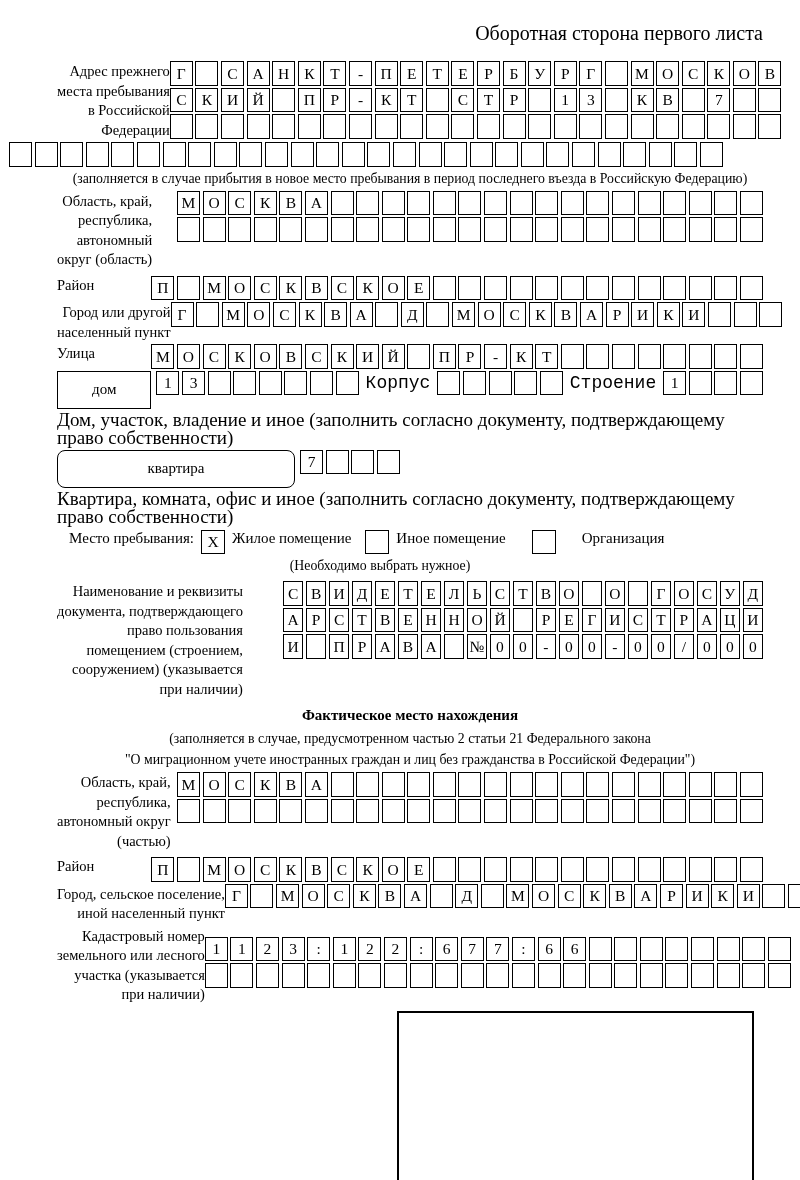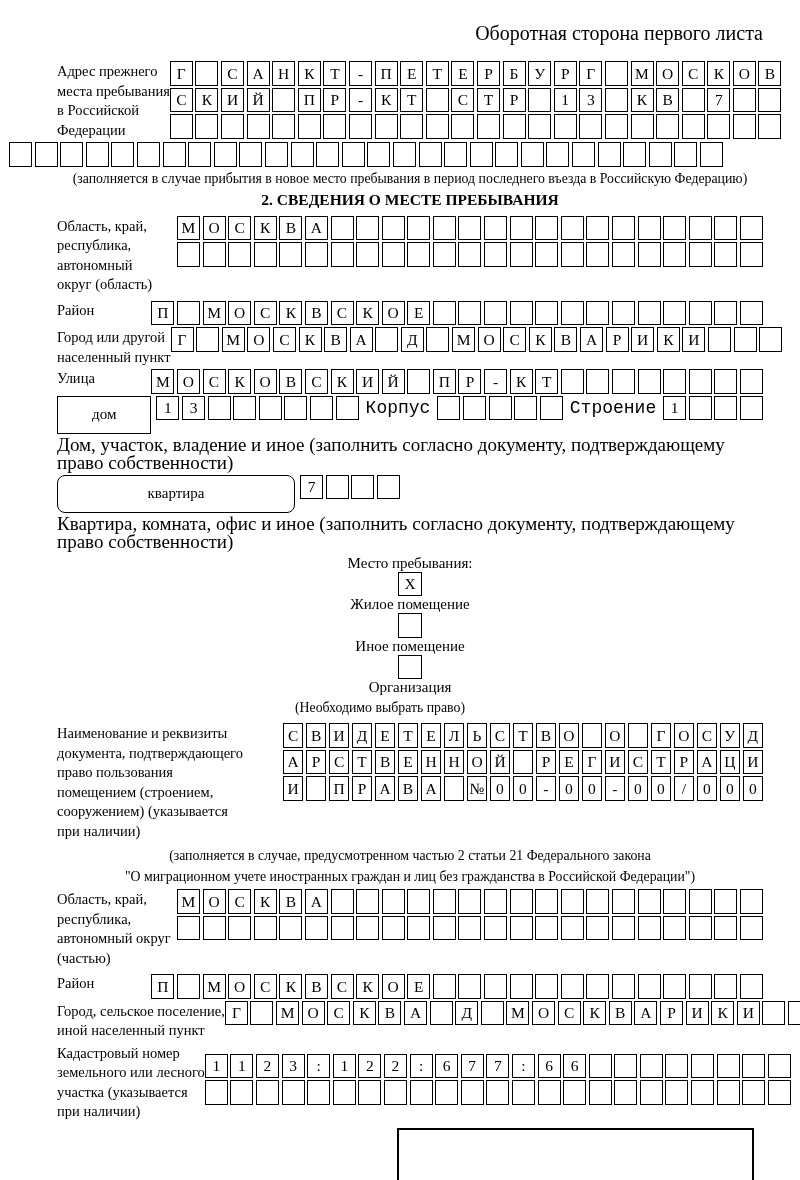--- a/index.html
+++ b/index.html
@@ -1,41 +1,41 @@
 <!DOCTYPE html>
 <html><head>
 <meta charset="utf-8">
 <style>
   html,body{margin:0;padding:0;background:#fff;}
   body{width:800px;height:1180px;overflow:hidden;color:#000;
        font-family:"Liberation Serif","DejaVu Serif",serif;font-size:14.5px;}
   .page{box-sizing:border-box;width:800px;padding:16px 37px 0 57px;}
   .hdr{text-align:right;font-size:20px;margin:6px 0 16px;}
   .frow{display:flex;align-items:flex-start;margin-bottom:2px;}
-  .flabel{font-size:14.5px;padding-top:1px;}
+  .flabel{font-size:14.5px;padding-top:1px;text-align:right;}
   .lline{display:block;line-height:19.5px;white-space:nowrap;}
   .cellcol{margin-left:auto;display:flex;flex-direction:column;gap:2px;}
   .cells{display:flex;gap:2.6px;margin-left:auto;}
   .cells.left{margin-left:0;}
   .cell{flex:none;width:21px;height:22.5px;border:1.7px solid #000;
         display:flex;align-items:center;justify-content:center;
         font-size:15.5px;line-height:1;background:#fff;}
   .cells-sm .cell{width:18.4px;}
   .row4{margin-left:-48px;margin-top:2px;margin-bottom:3px;}
   .note-c{text-align:center;font-size:13.8px;line-height:18px;margin-bottom:3px;}
   .note-l{font-size:19px;line-height:18px;margin-bottom:3px;}
   .sec-title{text-align:center;font-weight:bold;font-size:15.5px;margin:3px 0 7px;}
   .fact-title{text-align:center;font-weight:bold;font-size:15px;margin:8px 0 6px;}
   .lbox{box-sizing:border-box;border:1.7px solid #000;height:38px;
         display:flex;align-items:center;justify-content:center;font-size:15px;}
   .domrow{margin-bottom:2px;}
   .dombox{flex:1;margin-right:5px;}
   .kvbox{width:238px;margin-right:5px;border-radius:8px;}
   .inlbl{font-size:18px;line-height:25.9px;padding:0 7px;white-space:nowrap;font-family:Liberation Mono, monospace;}
-  .mestorow{align-items:center;font-size:15px;margin:4px 0 3px;flex-direction:column;}
+  .mestorow{align-items:flex-start;font-size:15px;margin:4px 12px 3px;}
   .mestorow .gap-s{width:7px;}.mestorow .gap-m{width:14px;}.mestorow .gap-l{width:26px;}
   .cb{width:22px;}
   .nec{margin:1px 60px 6px 0;}
   .mb6{margin-bottom:6px;}
   .kad-off{padding-top:11px;}
   .stamp-wrap{width:384px;margin-left:auto;margin-right:-4px;margin-top:6px;}
   .stamp-box{box-sizing:border-box;width:357px;height:172px;border:2px solid #000;margin:0 auto 5px;}
   .stamp-caption{text-align:center;font-size:14.2px;line-height:19px;}
 </style>
 </head>
@@ -158,21 +158,20 @@
       <span class="cell"></span>
       <span class="cell"></span>
       <span class="cell"></span>
       <span class="cell"></span>
       <span class="cell"></span>
       <span class="cell"></span>
       <span class="cell"></span>
     </div>
   <div class="note-c">(заполняется в случае прибытия в новое место пребывания в период последнего въезда в Российскую Федерацию)</div>
 
-  <div class="sec-title">2. СВЕДЕНИЯ О МЕСТЕ ПРЕБЫВАНИЯ</div>
 
   <div class="frow mb6">
     <div class="flabel">
       <span class="lline">Область, край,</span>
       <span class="lline">республика,</span>
       <span class="lline">автономный</span>
       <span class="lline">округ (область)</span>
     </div>
     <div class="cellcol">
       <div class="cells">
@@ -374,21 +373,21 @@
     <span>Жилое помещение</span>
     <span class="gap-m"></span>
     <span class="cell cb"></span>
     <span class="gap-s"></span>
     <span>Иное помещение</span>
     <span class="gap-l"></span>
     <span class="cell cb"></span>
     <span class="gap-l"></span>
     <span>Организация</span>
   </div>
-  <div class="note-c nec">(Необходимо выбрать право)</div>
+  <div class="note-c nec">(Необходимо выбрать нужное)</div>
 
   <div class="frow mb6">
     <div class="flabel">
       <span class="lline">Наименование и реквизиты</span>
       <span class="lline">документа, подтверждающего</span>
       <span class="lline">право пользования</span>
       <span class="lline">помещением (строением,</span>
       <span class="lline">сооружением) (указывается</span>
       <span class="lline">при наличии)</span>
     </div>
@@ -458,20 +457,21 @@
           <span class="cell">0</span>
           <span class="cell">0</span>
           <span class="cell">/</span>
           <span class="cell">0</span>
           <span class="cell">0</span>
           <span class="cell">0</span>
         </div>
     </div>
   </div>
 
+  <div class="fact-title">Фактическое место нахождения</div>
   <div class="note-c">(заполняется в случае, предусмотренном частью 2 статьи 21 Федерального закона</div>
   <div class="note-c">"О миграционном учете иностранных граждан и лиц без гражданства в Российской Федерации")</div>
 
   <div class="frow mb6">
     <div class="flabel">
       <span class="lline">Область, край,</span>
       <span class="lline">республика,</span>
       <span class="lline">автономный округ</span>
       <span class="lline">(частью)</span>
     </div>

